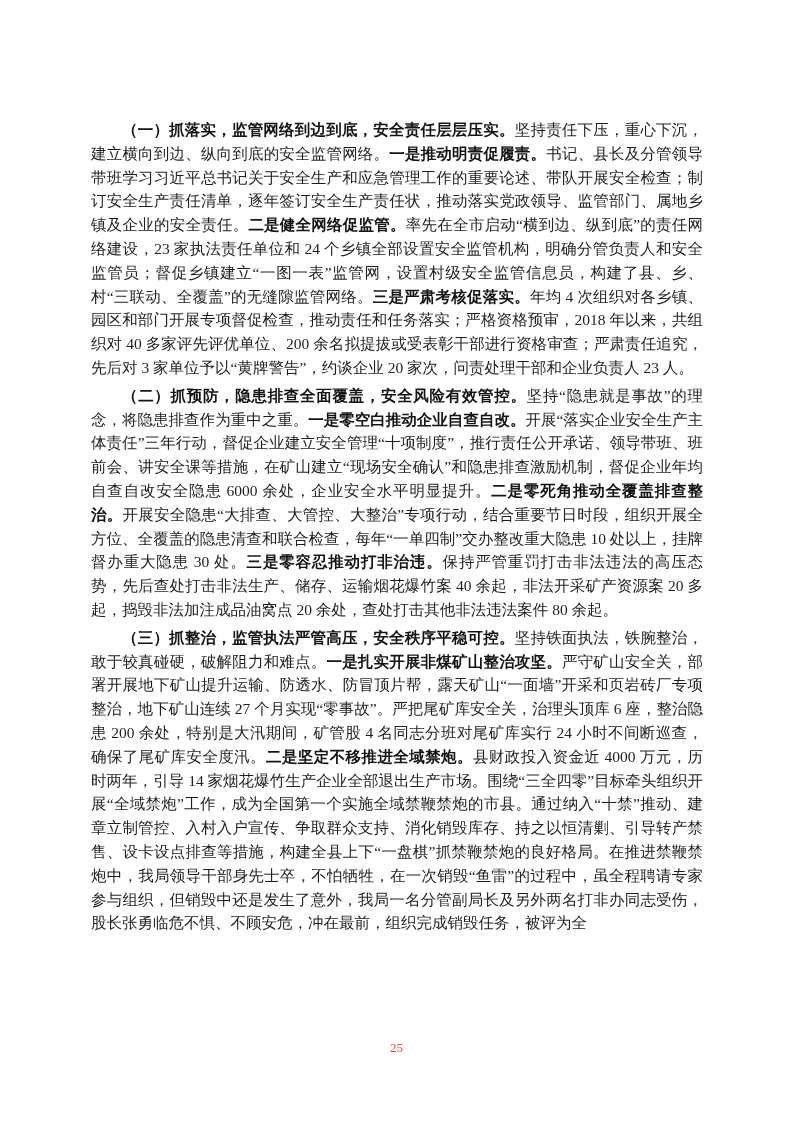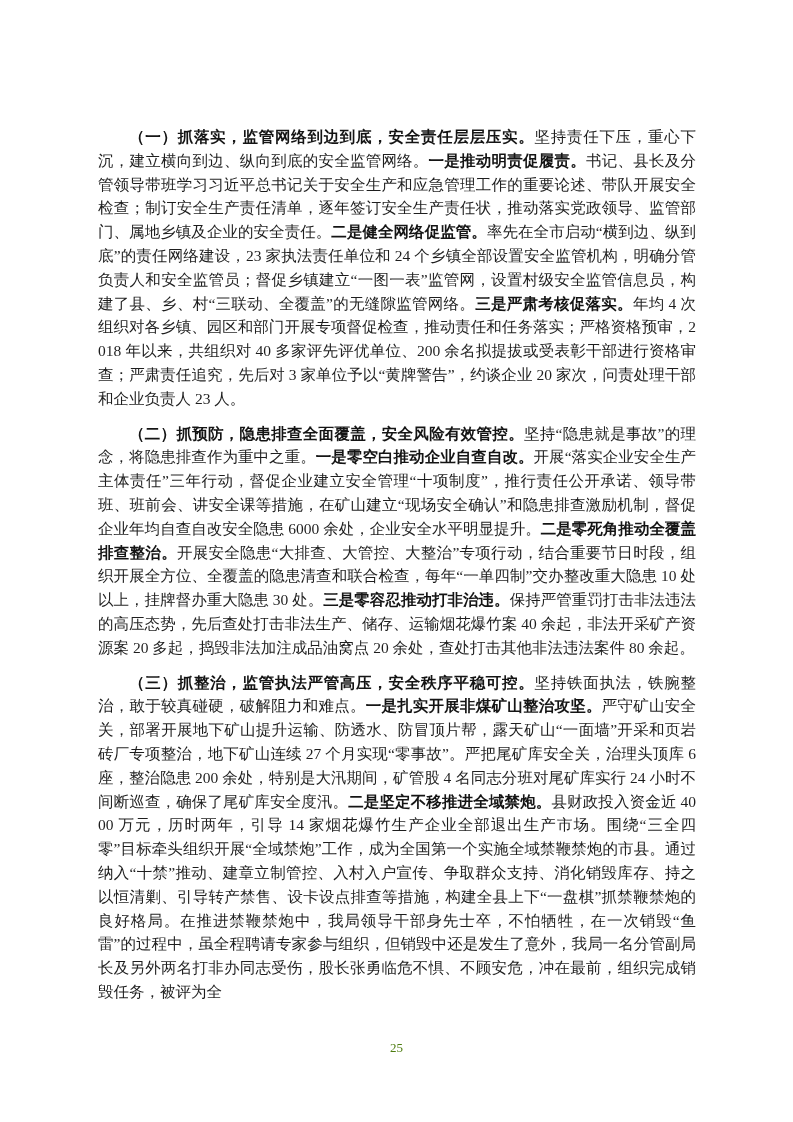--- a/index.html
+++ b/index.html
@@ -20,37 +20,37 @@
     left: 87px;
     top: 114px;
     width: 620px;
     color: #1e1e1e;
     font-size: 15.5px;
     line-height: 23.8px;
     text-align: justify;
     text-justify: inter-ideograph;
   }
   .content p.para {
-    margin: 11px;
+    margin: 4px;
     padding: 0;
     text-indent: 2em;
     word-break: break-all;
   }
   .content span.bold {
     font-weight: bold;
     color: #141414;
   }
   .page-number {
     position: absolute;
     left: 0;
     width: 100%;
     top: 1040px;
     text-align: center;
     font-size: 13px;
-    color: #4d7c0f;
+    color: #ef4444;
     font-family: "Liberation Serif", "DejaVu Serif", serif;
   }
 </style>
 </head>
 <body>
 
 <div class="page">
   <div class="content">
       <p class="para"><span class="bold">（一）抓落实，监管网络到边到底，安全责任层层压实。</span><span class="">坚持责任下压，重心下沉，建立横向到边、纵向到底的安全监管网络。</span><span class="bold">一是推动明责促履责。</span><span class="">书记、县长及分管领导带班学习习近平总书记关于安全生产和应急管理工作的重要论述、带队开展安全检查；制订安全生产责任清单，逐年签订安全生产责任状，推动落实党政领导、监管部门、属地乡镇及企业的安全责任。</span><span class="bold">二是健全网络促监管。</span><span class="">率先在全市启动“横到边、纵到底”的责任网络建设，23 家执法责任单位和 24 个乡镇全部设置安全监管机构，明确分管负责人和安全监管员；督促乡镇建立“一图一表”监管网，设置村级安全监管信息员，构建了县、乡、村“三联动、全覆盖”的无缝隙监管网络。</span><span class="bold">三是严肃考核促落实。</span><span class="">年均 4 次组织对各乡镇、园区和部门开展专项督促检查，推动责任和任务落实；严格资格预审，2018 年以来，共组织对 40 多家评先评优单位、200 余名拟提拔或受表彰干部进行资格审查；严肃责任追究，先后对 3 家单位予以“黄牌警告”，约谈企业 20 家次，问责处理干部和企业负责人 23 人。</span></p>
       <p class="para"><span class="bold">（二）抓预防，隐患排查全面覆盖，安全风险有效管控。</span><span class="">坚持“隐患就是事故”的理念，将隐患排查作为重中之重。</span><span class="bold">一是零空白推动企业自查自改。</span><span class="">开展“落实企业安全生产主体责任”三年行动，督促企业建立安全管理“十项制度”，推行责任公开承诺、领导带班、班前会、讲安全课等措施，在矿山建立“现场安全确认”和隐患排查激励机制，督促企业年均自查自改安全隐患 6000 余处，企业安全水平明显提升。</span><span class="bold">二是零死角推动全覆盖排查整治。</span><span class="">开展安全隐患“大排查、大管控、大整治”专项行动，结合重要节日时段，组织开展全方位、全覆盖的隐患清查和联合检查，每年“一单四制”交办整改重大隐患 10 处以上，挂牌督办重大隐患 30 处。</span><span class="bold">三是零容忍推动打非治违。</span><span class="">保持严管重罚打击非法违法的高压态势，先后查处打击非法生产、储存、运输烟花爆竹案 40 余起，非法开采矿产资源案 20 多起，捣毁非法加注成品油窝点 20 余处，查处打击其他非法违法案件 80 余起。</span></p>

